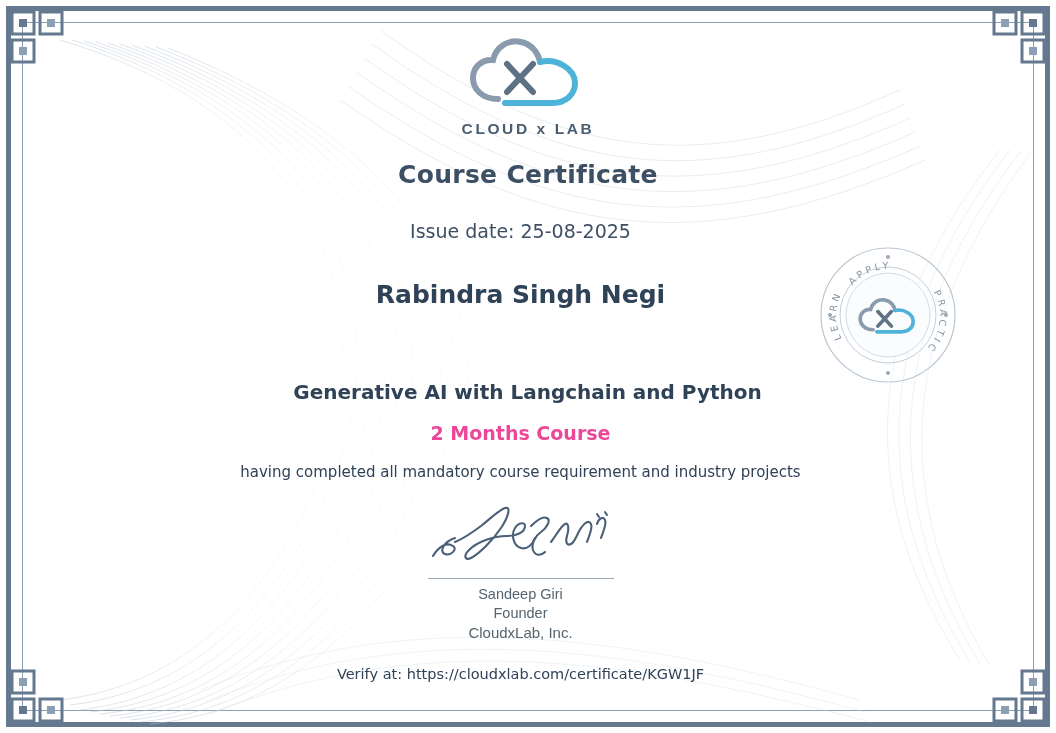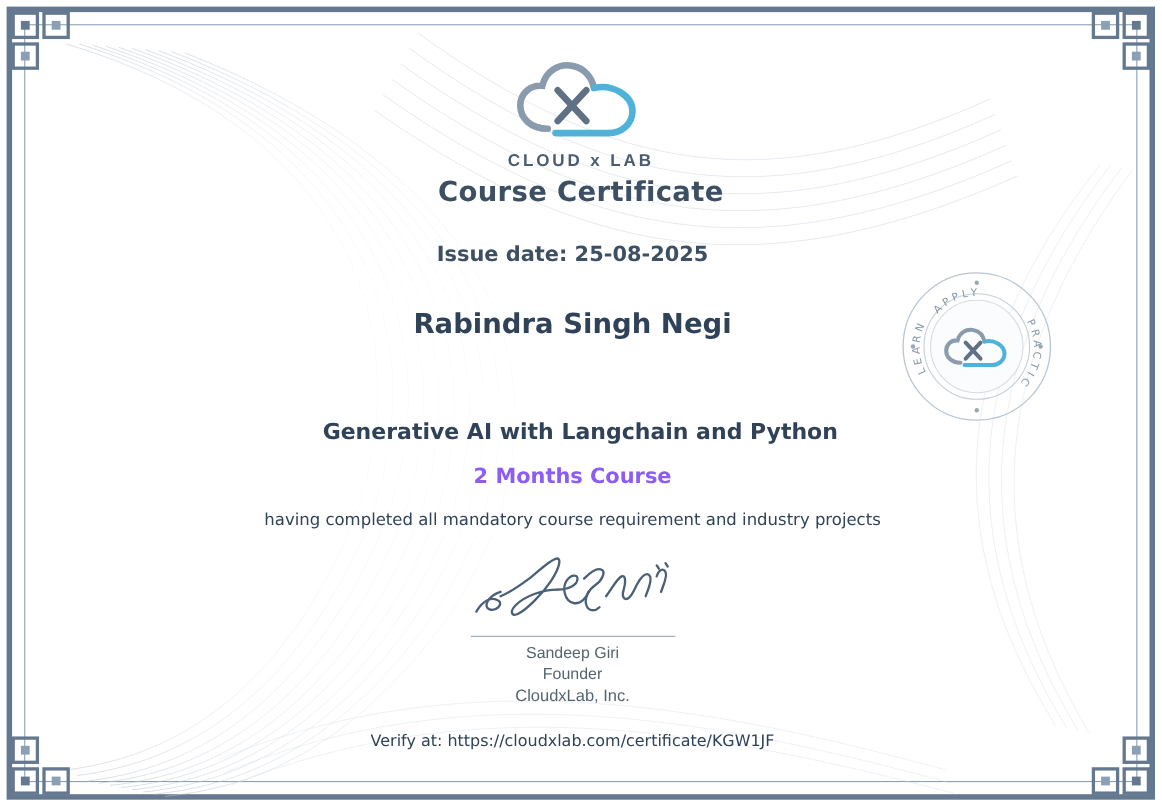--- a/index.html
+++ b/index.html
@@ -62,21 +62,21 @@
   
   .content {
     position: absolute;
     left: 28px; top: 28px; right: 28px; bottom: 28px;
     z-index: 4;
   }
 
   .logo-wrap {
     position: absolute;
     left: 0; right: 0;
-    top: 26px;
+    top: 8px;
     text-align: center;
   }
   .logo-mark { display: inline-block; }
   .logo-text {
     margin-top: 2px;
     font-size: 15.5px;
     letter-spacing: 2.6px;
     color: #4a5c70;
     font-weight: 600;
     font-family: "Liberation Sans", sans-serif;
@@ -95,21 +95,20 @@
   }
 
   .issue-date {
     position: absolute;
     left: 0; right: 15px;
     top: 192px;
     text-align: center;
     font-size: 19px;
     color: #3d4f63;
     font-family: "DejaVu Sans", sans-serif;
-    font-weight: bold;
   }
 
   .recipient {
     position: absolute;
     left: 0; right: 15px;
     top: 252px;
     text-align: center;
     font-size: 25px;
     font-weight: bold;
     color: #2f4258;
@@ -135,21 +134,21 @@
     color: #2f4258;
   }
 
   .course-duration {
     position: absolute;
     left: 0; right: 15px;
     top: 394px;
     text-align: center;
     font-size: 19px;
     font-weight: bold;
-    color: #8b5cf6;
+    color: #ec4899;
   }
 
   .requirement-line {
     position: absolute;
     left: 0; right: 15px;
     top: 435px;
     text-align: center;
     font-size: 15px;
     color: #2f4258;
   }

